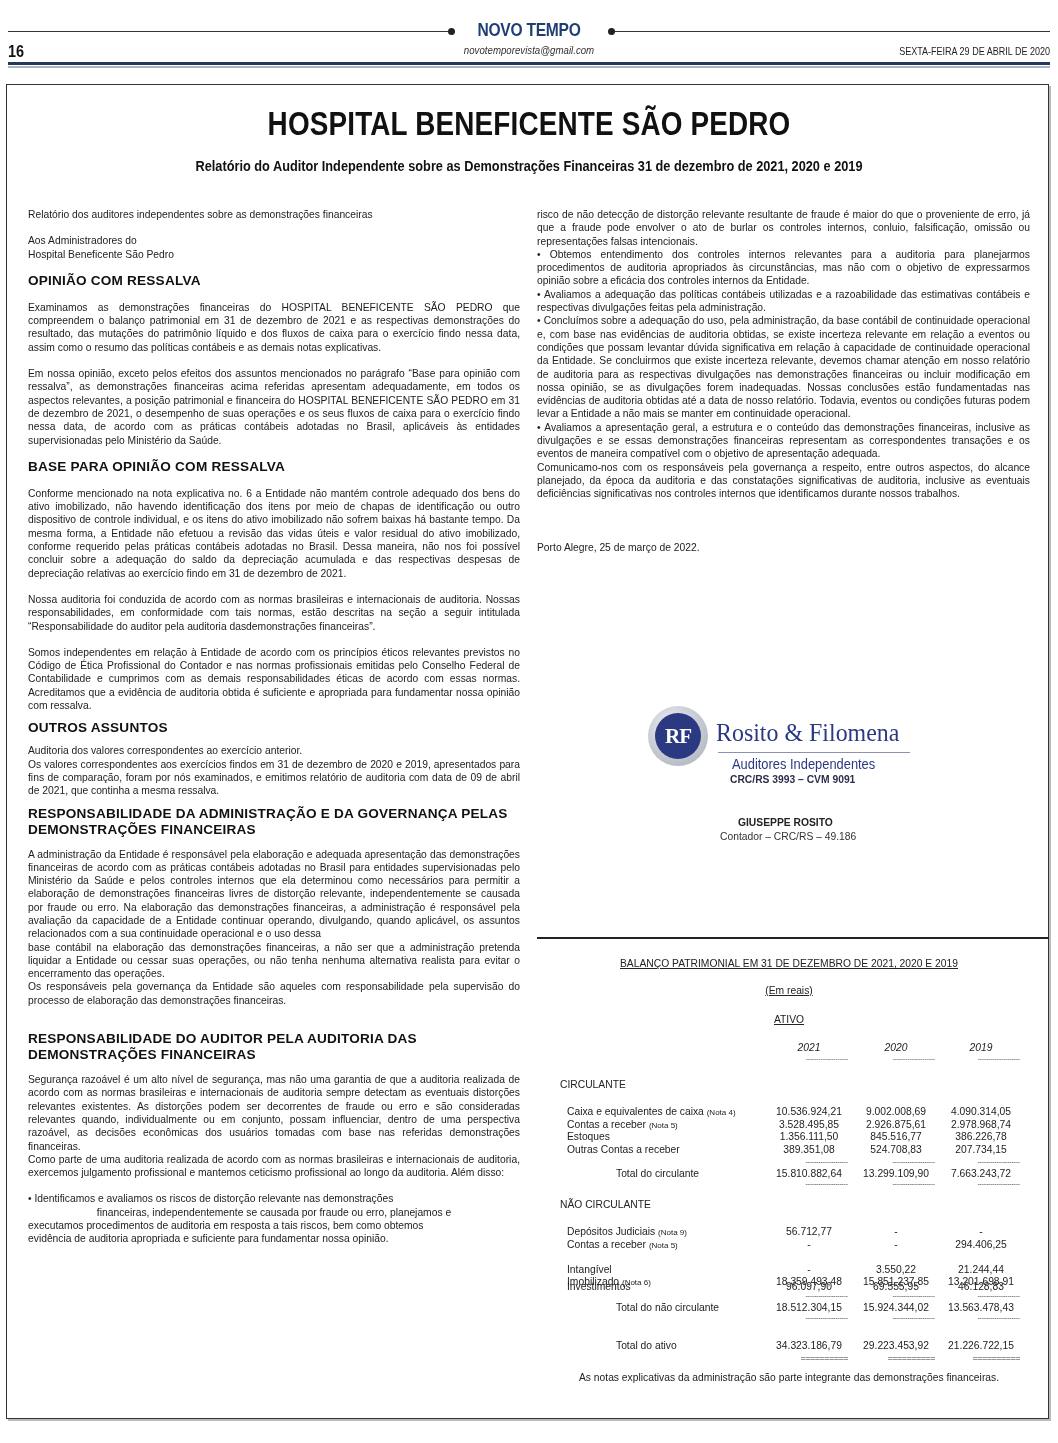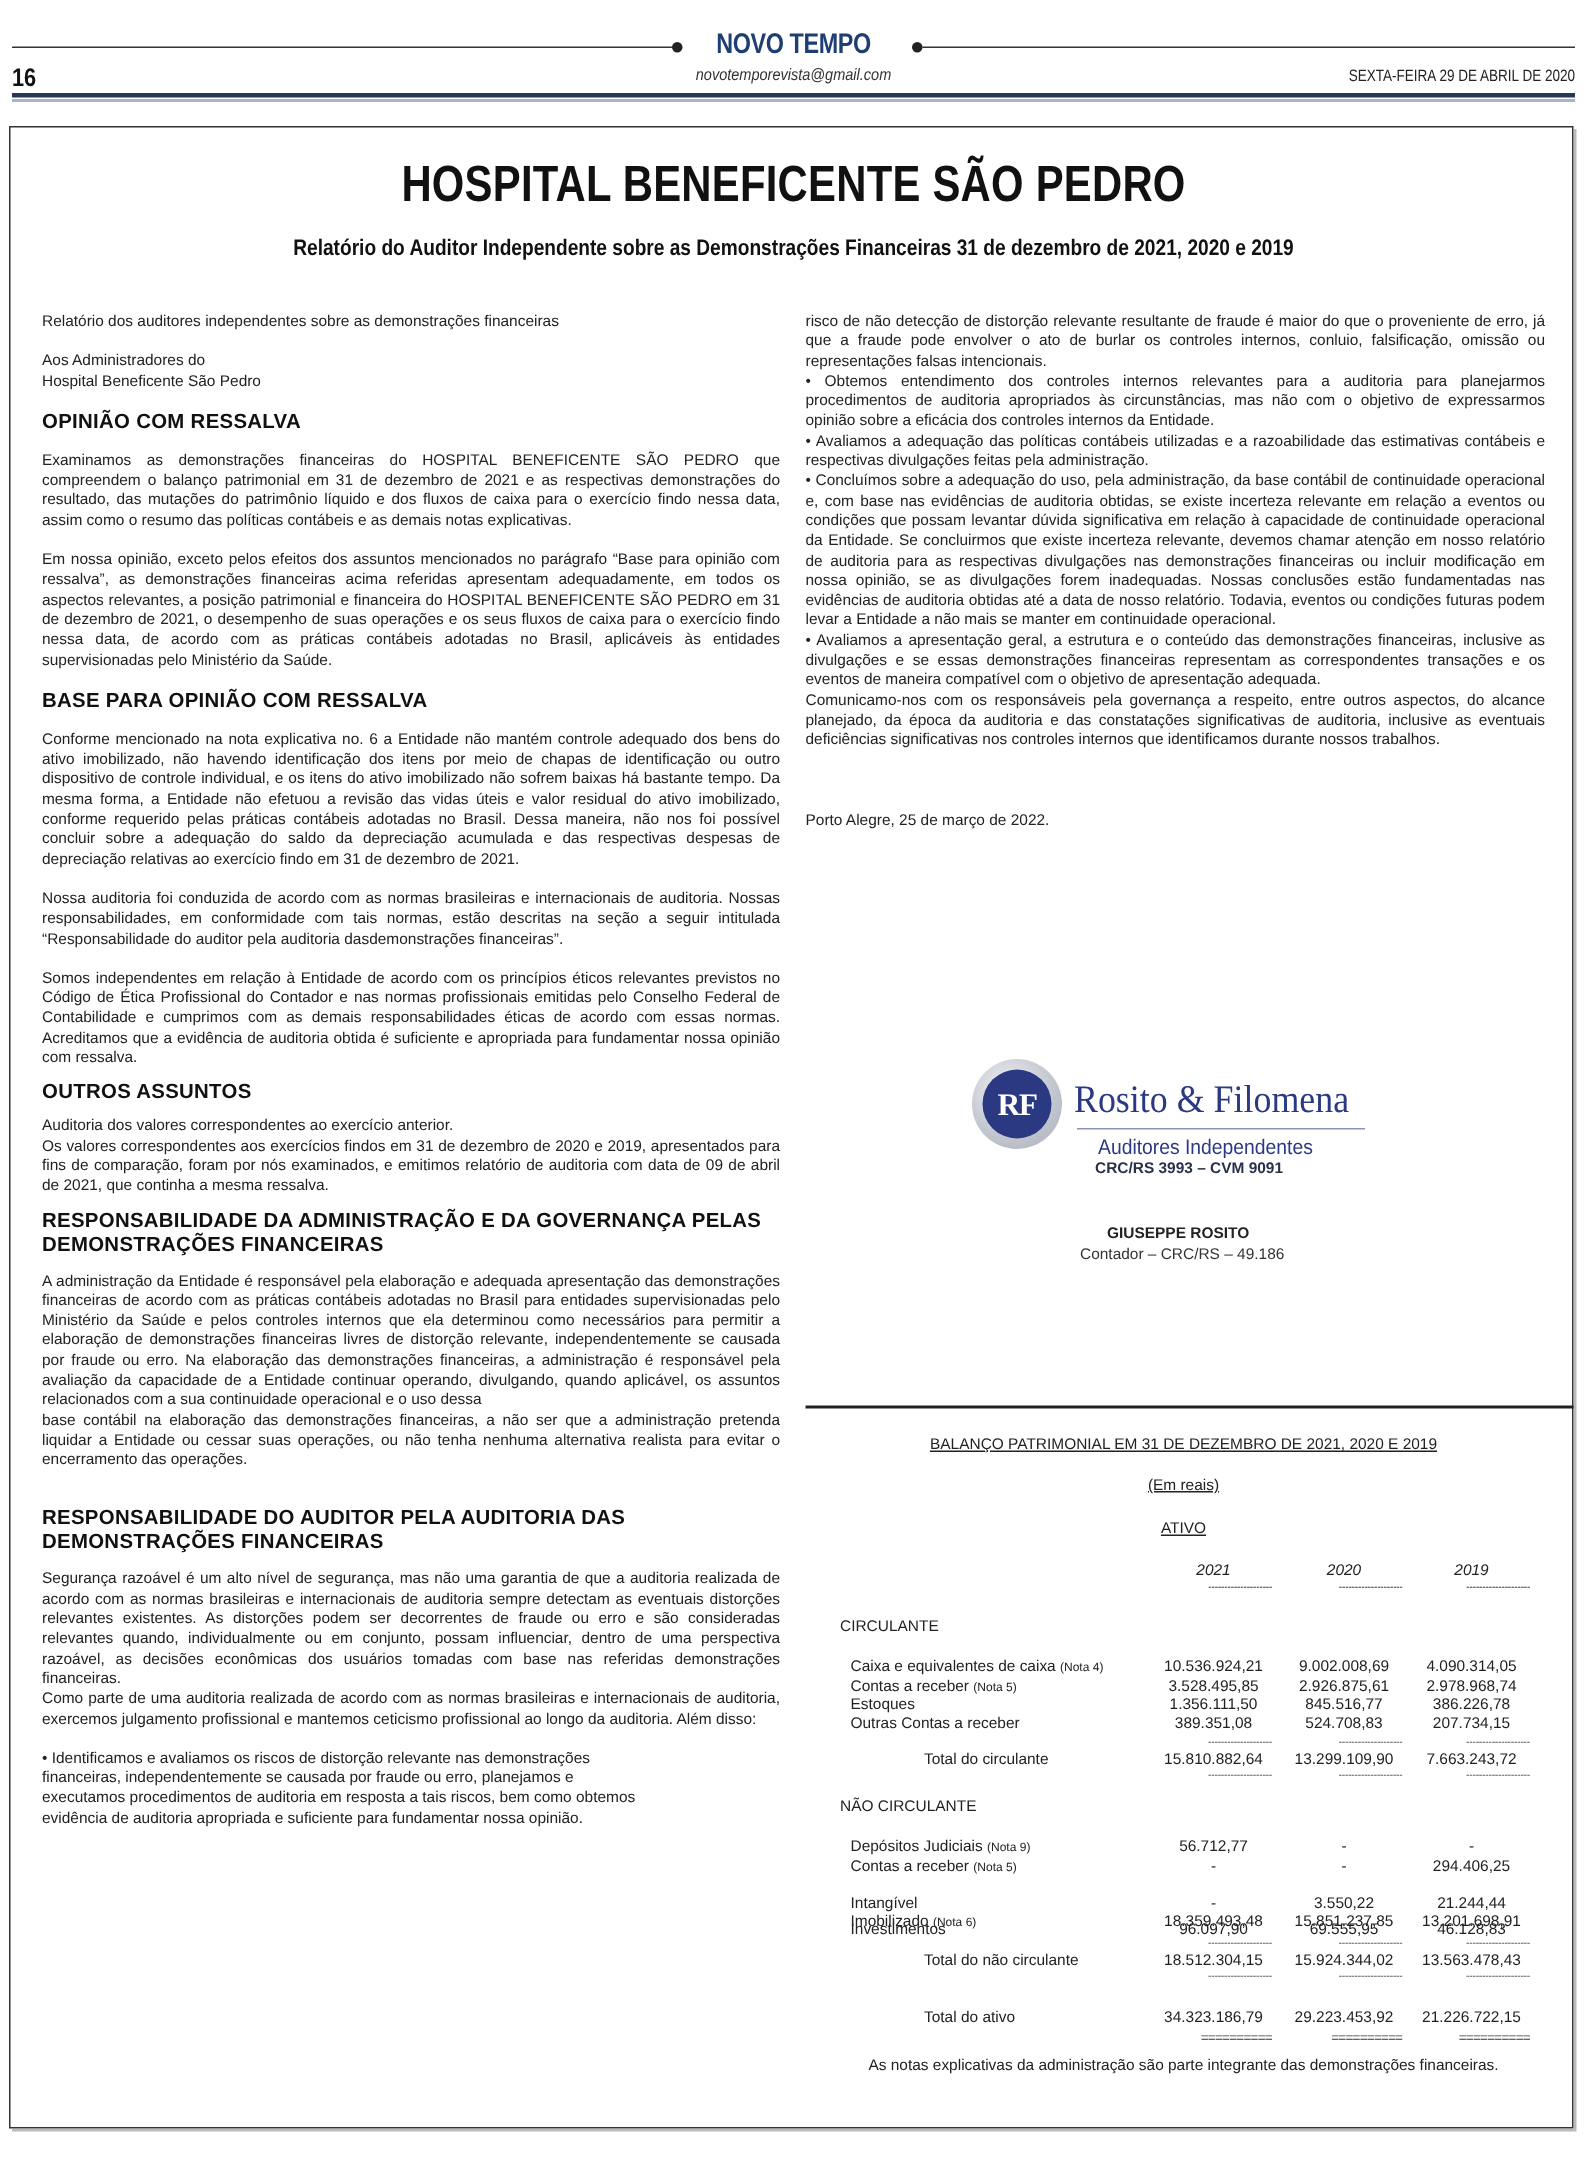--- a/index.html
+++ b/index.html
@@ -108,28 +108,29 @@
   <div class="hgap-top" style="height:8px"></div>
   <h2>OUTROS ASSUNTOS</h2>
   <div class="hgap-bot" style="height:8px"></div>
   <p style="text-align:left">Auditoria dos valores correspondentes ao exercício anterior.</p>
   <p>Os valores correspondentes aos exercícios findos em 31 de dezembro de 2020 e 2019, apresentados para fins de comparação, foram por nós examinados, e emitimos relatório de auditoria com data de 09 de abril de 2021, que continha a mesma ressalva.</p>
   <div class="hgap-top" style="height:8px"></div>
   <h2>RESPONSABILIDADE DA ADMINISTRAÇÃO E DA GOVERNANÇA PELAS DEMONSTRAÇÕES FINANCEIRAS</h2>
   <div class="hgap-bot" style="height:10px"></div>
   <p>A administração da Entidade é responsável pela elaboração e adequada apresentação das demonstrações financeiras de acordo com as práticas contábeis adotadas no Brasil para entidades supervisionadas pelo Ministério da Saúde e pelos controles internos que ela determinou como necessários para permitir a elaboração de demonstrações financeiras livres de distorção relevante, independentemente se causada por fraude ou erro. Na elaboração das demonstrações financeiras, a administração é responsável pela avaliação da capacidade de a Entidade continuar operando, divulgando, quando aplicável, os assuntos relacionados com a sua continuidade operacional e o uso dessa</p>
   <p>base contábil na elaboração das demonstrações financeiras, a não ser que a administração pretenda liquidar a Entidade ou cessar suas operações, ou não tenha nenhuma alternativa realista para evitar o encerramento das operações.</p>
+  <p>Os responsáveis pela governança da Entidade são aqueles com responsabilidade pela supervisão do processo de elaboração das demonstrações financeiras.</p>
   <div class="hgap-top" style="height:24px"></div>
   <h2>RESPONSABILIDADE DO AUDITOR PELA AUDITORIA DAS DEMONSTRAÇÕES FINANCEIRAS</h2>
   <div class="hgap-bot" style="height:10px"></div>
   <p>Segurança razoável é um alto nível de segurança, mas não uma garantia de que a auditoria realizada de acordo com as normas brasileiras e internacionais de auditoria sempre detectam as eventuais distorções relevantes existentes. As distorções podem ser decorrentes de fraude ou erro e são consideradas relevantes quando, individualmente ou em conjunto, possam influenciar, dentro de uma perspectiva razoável, as decisões econômicas dos usuários tomadas com base nas referidas demonstrações financeiras.</p>
   <p>Como parte de uma auditoria realizada de acordo com as normas brasileiras e internacionais de auditoria, exercemos julgamento profissional e mantemos ceticismo profissional ao longo da auditoria. Além disso:</p>
   <div class="gap"></div>
   <p style="text-align:left">• Identificamos e avaliamos os riscos de distorção relevante nas demonstrações</p>
-  <p style="text-align:left">financeiras, independentemente se causada por fraude ou erro, planejamos e</p>
+  <p style="text-align:center">financeiras, independentemente se causada por fraude ou erro, planejamos e</p>
   <p style="text-align:left">executamos procedimentos de auditoria em resposta a tais riscos, bem como obtemos</p>
   <p style="text-align:left">evidência de auditoria apropriada e suficiente para fundamentar nossa opinião.</p>
 </section>
 
 <section class="col right">
   <p>risco de não detecção de distorção relevante resultante de fraude é maior do que o proveniente de erro, já que a fraude pode envolver o ato de burlar os controles internos, conluio, falsificação, omissão ou representações falsas intencionais.</p>
   <p>• Obtemos entendimento dos controles internos relevantes para a auditoria para planejarmos procedimentos de auditoria apropriados às circunstâncias, mas não com o objetivo de expressarmos opinião sobre a eficácia dos controles internos da Entidade.</p>
   <p>• Avaliamos a adequação das políticas contábeis utilizadas e a razoabilidade das estimativas contábeis e respectivas divulgações feitas pela administração.</p>
   <p>• Concluímos sobre a adequação do uso, pela administração, da base contábil de continuidade operacional e, com base nas evidências de auditoria obtidas, se existe incerteza relevante em relação a eventos ou condições que possam levantar dúvida significativa em relação à capacidade de continuidade operacional da Entidade. Se concluirmos que existe incerteza relevante, devemos chamar atenção em nosso relatório de auditoria para as respectivas divulgações nas demonstrações financeiras ou incluir modificação em nossa opinião, se as divulgações forem inadequadas. Nossas conclusões estão fundamentadas nas evidências de auditoria obtidas até a data de nosso relatório. Todavia, eventos ou condições futuras podem levar a Entidade a não mais se manter em continuidade operacional.</p>
   <p>• Avaliamos a apresentação geral, a estrutura e o conteúdo das demonstrações financeiras, inclusive as divulgações e se essas demonstrações financeiras representam as correspondentes transações e os eventos de maneira compatível com o objetivo de apresentação adequada.</p>

